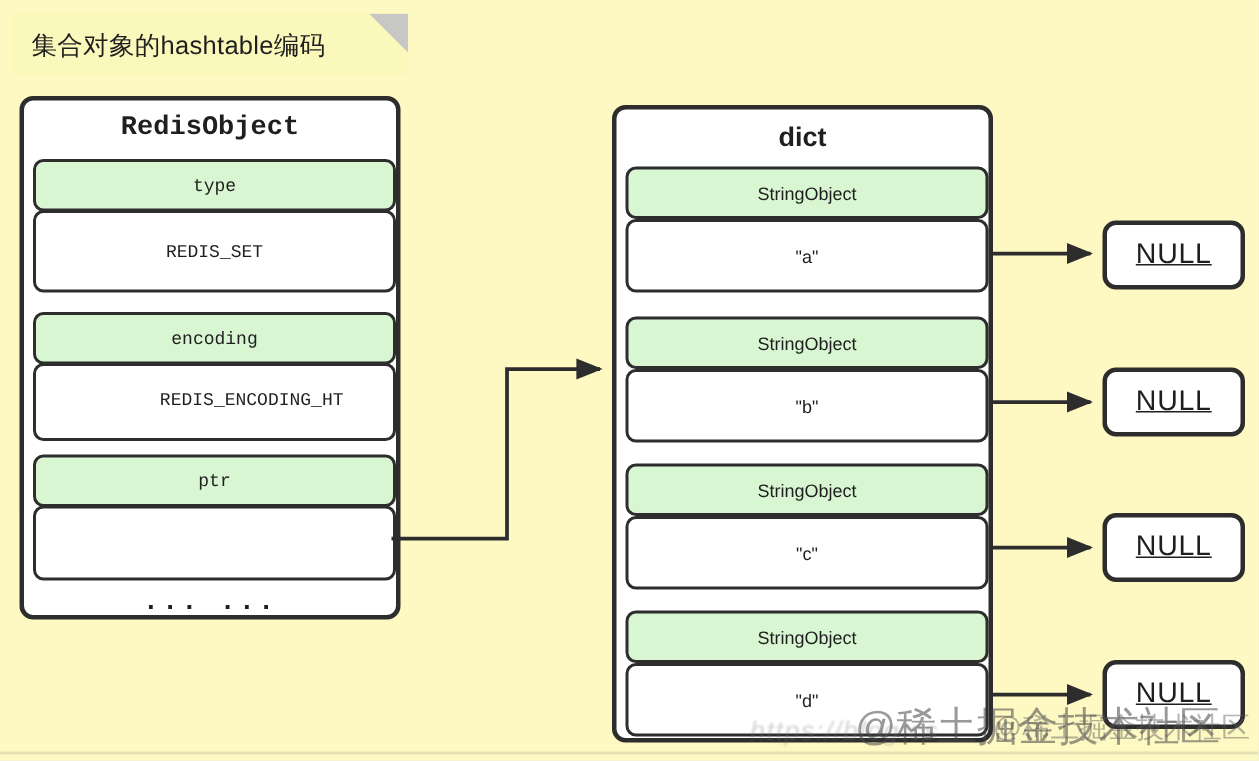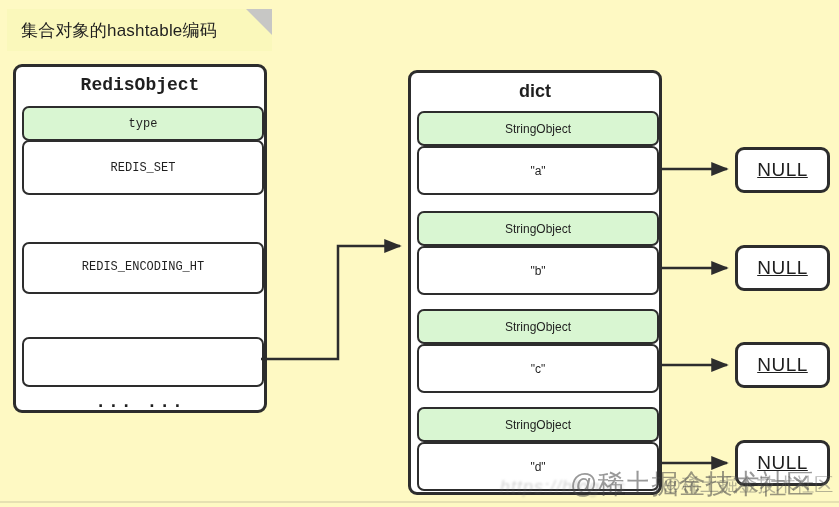--- a/index.html
+++ b/index.html
@@ -57,21 +57,21 @@
     border: 2px solid #2d2d2d;
     border-radius: 7px;
     display: flex;
     align-items: center;
     justify-content: center;
     text-align: center;
     font-size: 12px;
     background: #ffffff;
   }
   .row.green { background: #d9f6d2; height: 35px; }
-  .enc-wrap { width: 172px; word-break: break-all; line-height: 1.3; }
+  .enc-wrap { width: 172px; word-break: break-all; line-height: 1.3; text-align: right; }
   .ellipsis-row {
     position: absolute;
     left: 0; right: 0;
     text-align: center;
     font-size: 18px;
     letter-spacing: 2px;
     font-weight: bold;
   }
 
   
@@ -144,24 +144,30 @@
   <div class="outer-box" style="left:13px; top:64px; width:254px; height:349px;font-family:Liberation Mono, monospace;">
     <div class="outer-title">RedisObject</div>
 
     <div class="row green" style="top:39px;">
       <span>type</span>
     </div>
     <div class="row" style="top:73px; height:55px;">
       <span>REDIS_SET</span>
     </div>
 
+    <div class="row green" style="top:141px;">
+      <span>encoding</span>
+    </div>
     <div class="row" style="top:175px; height:52px;">
       <span class="enc-wrap">REDIS_ENCODING_HT</span>
     </div>
 
+    <div class="row green" style="top:236px;">
+      <span>ptr</span>
+    </div>
     <div class="row" style="top:270px; height:50px;">
       <span></span>
     </div>
 
     <div class="ellipsis-row" style="top:325px;">... ...</div>
   </div>
 
   <div class="outer-box" style="left:408px; top:70px; width:254px; height:425px;">
     <div class="outer-title">dict</div>
 

